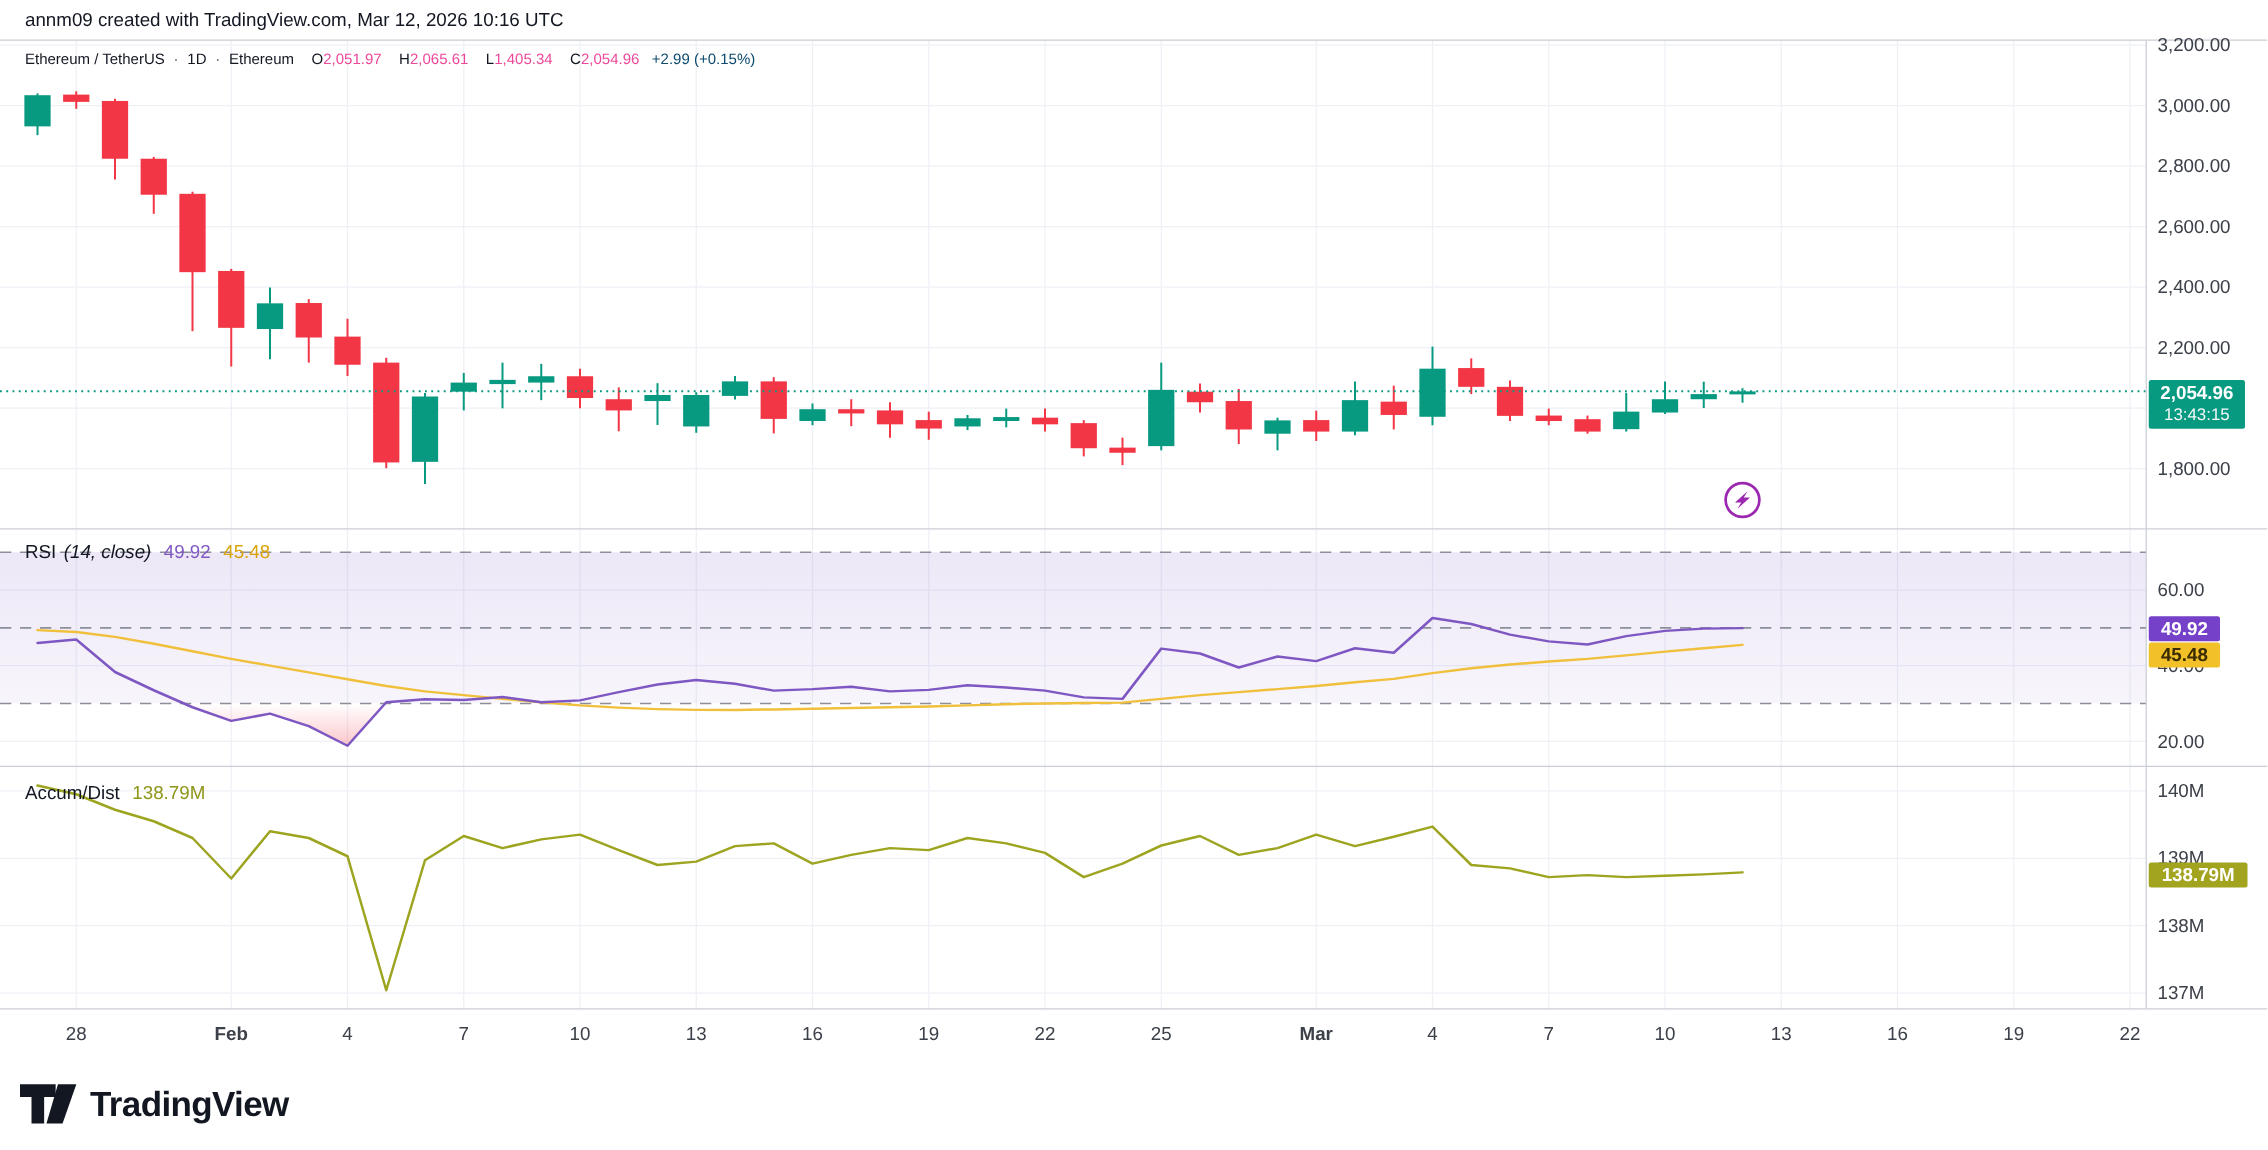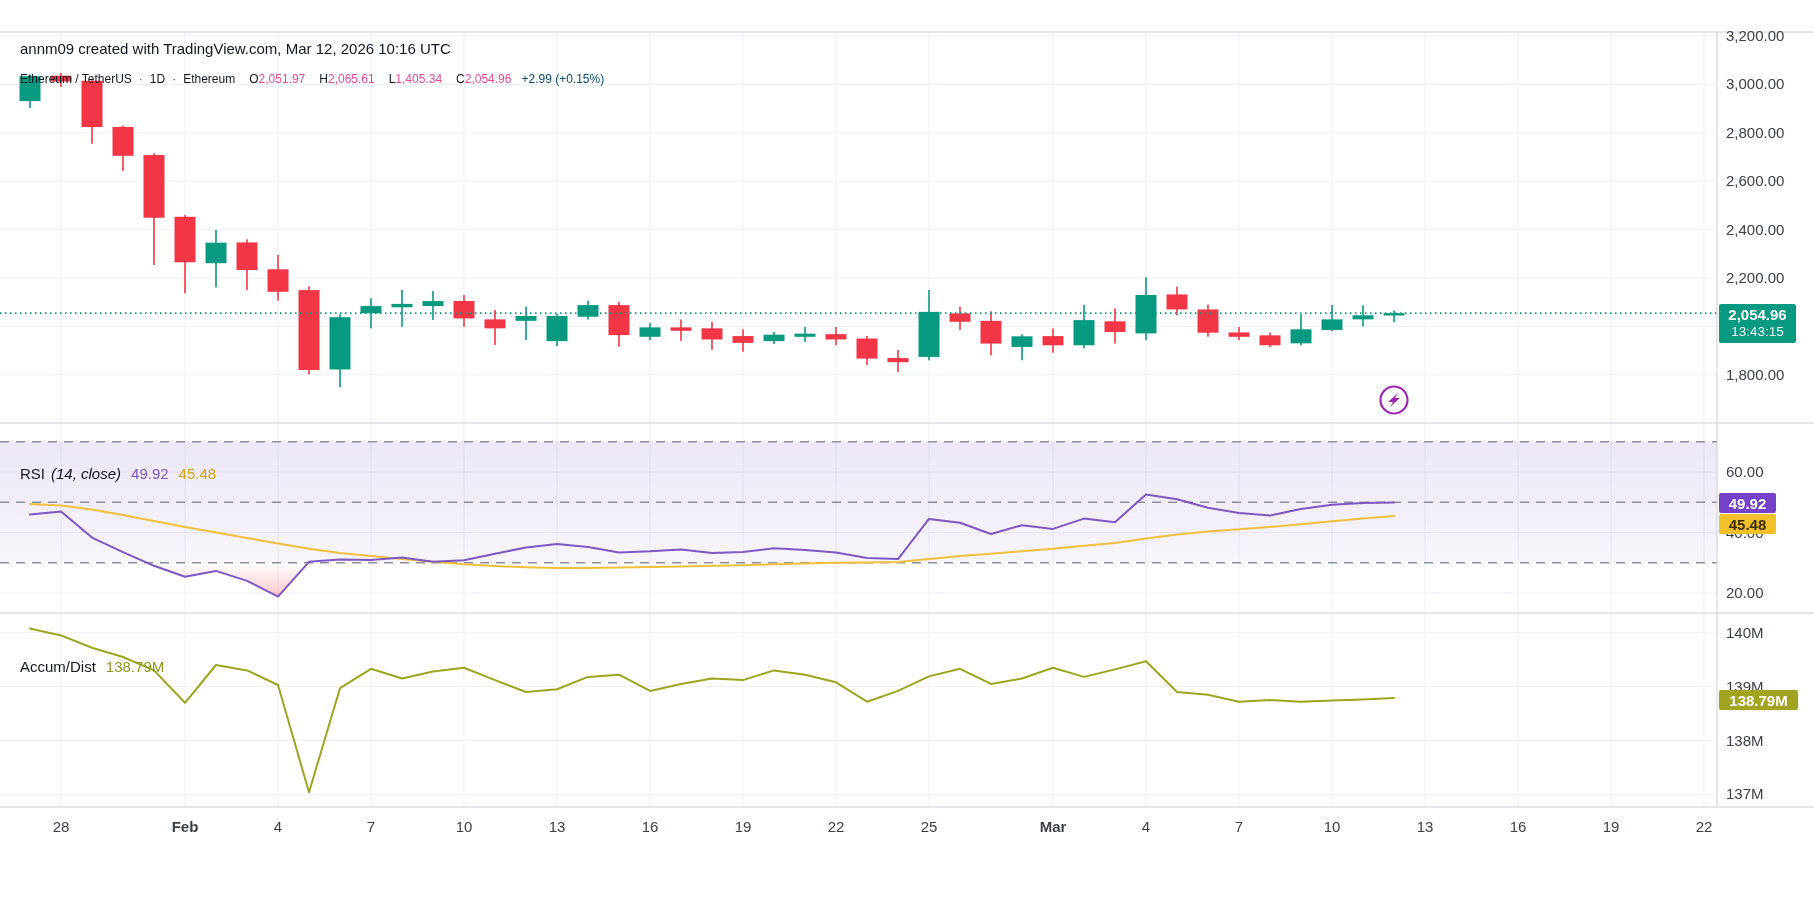--- a/index.html
+++ b/index.html
@@ -1,20 +1,20 @@
 <!DOCTYPE html>
 <html><head>
 <meta charset="utf-8">
 <style>
   html,body{margin:0;padding:0;background:#fff;}
   body{width:1814px;height:920px;position:relative;overflow:hidden;
        font-family:"Liberation Sans",sans-serif;color:#131722;}
   #stage{position:absolute;inset:0;width:1814px;height:920px;}
   #chart-svg{position:absolute;left:0;top:0;}
-  .row{position:absolute;display:flex;align-items:center;white-space:nowrap;margin-top:32px;}
+  .row{position:absolute;display:flex;align-items:center;white-space:nowrap;}
   .attr-row{left:20px;top:8px;font-size:15px;color:#131722;}
   .legend-row{left:20px;top:40px;font-size:12px;}
   .legend-row .sep{margin:0 7px;color:#434651;}
   .legend-row .ohlc{margin-left:14px;}
   .legend-row .ohlc b{font-weight:400;color:#131722;}
   .legend-row .val{color:#ec4899;}
   .legend-row .chg{margin-left:10px;color:#0c4a6e;}
   .ind-row{font-size:15px;color:#131722;}
   .ind-row .v1{margin-left:10px;}
   .badge{position:absolute;display:flex;align-items:center;justify-content:center;
@@ -248,13 +248,20 @@
   </div>
 
   <div class="badge badge-price">
     <span class="p">2,054.96</span>
     <span class="t">13:43:15</span>
   </div>
   <div class="badge badge-rsi">49.92</div>
   <div class="badge badge-rsima">45.48</div>
   <div class="badge badge-ad">138.79M</div>
 
+  <div class="logo">
+    <svg width="46" height="36" viewBox="0 0 50 36">
+      <path d="M0 0 H31 V11 H21 V34 H10 V11 H0 Z" fill="#131722"></path>
+      <path d="M33 0 H49 L37 34 H23 Z" fill="#131722"></path>
+    </svg>
+    <span class="logo-text">TradingView</span>
+  </div>
 </div>
 
 </body></html>

